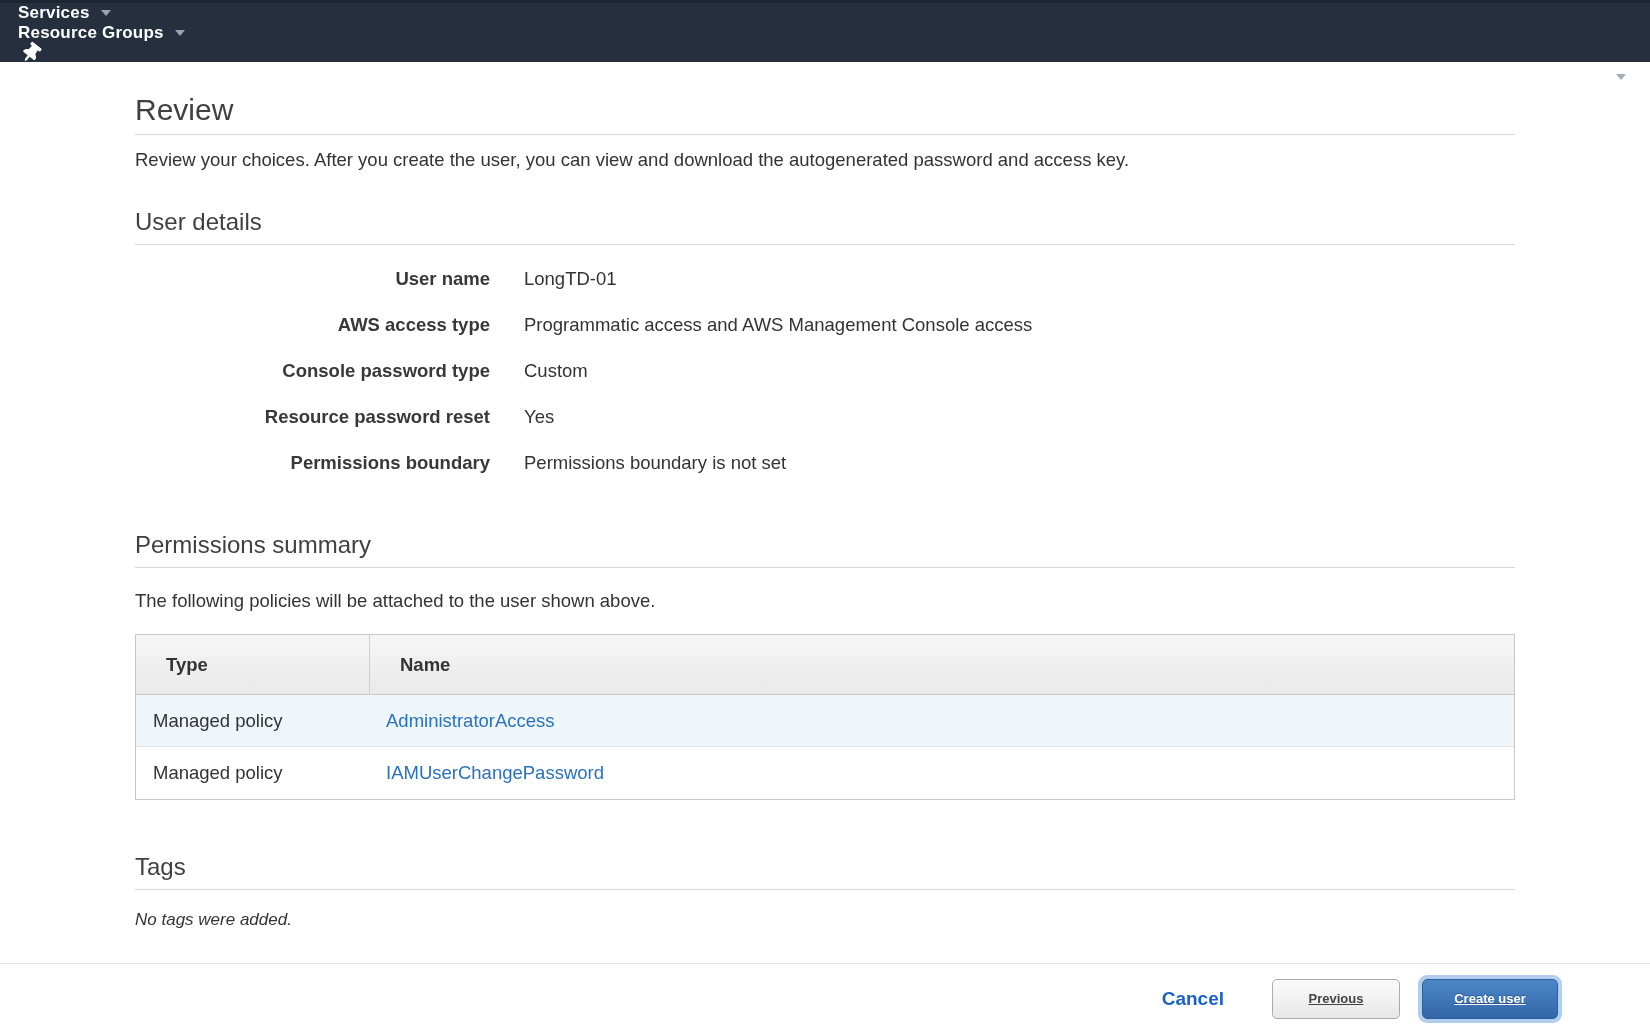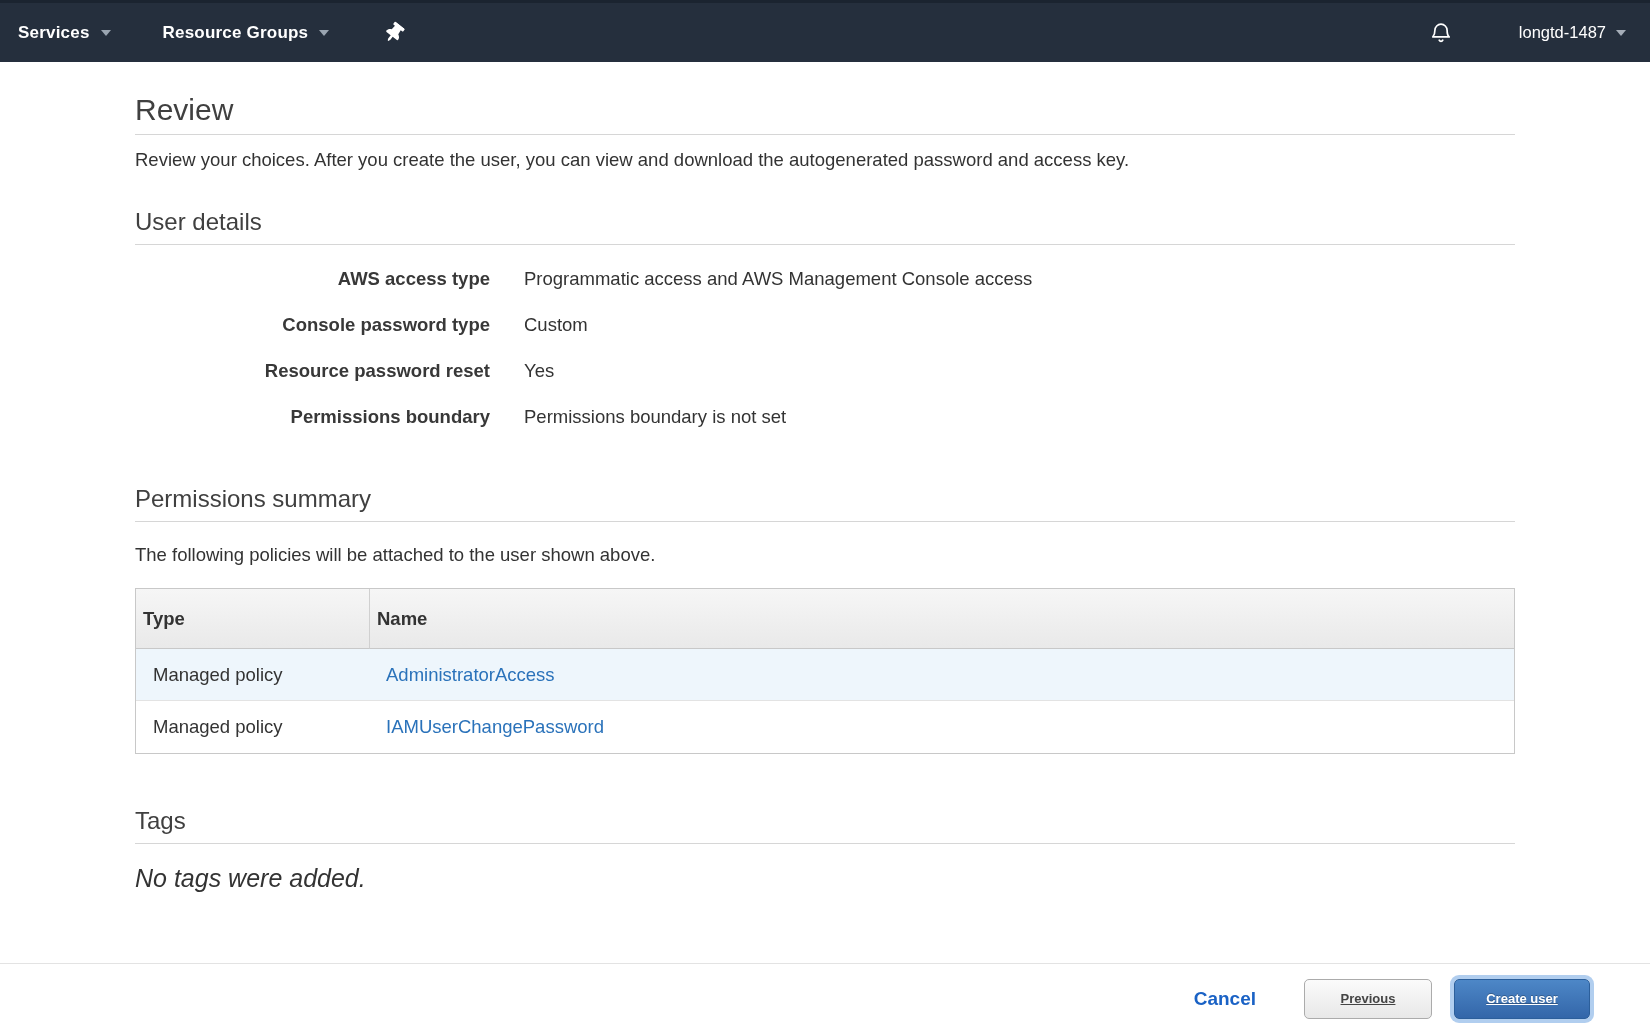--- a/index.html
+++ b/index.html
@@ -7,21 +7,21 @@
     width: 1650px; height: 1033px;
     font-family: "Liberation Sans", "DejaVu Sans", sans-serif;
     background: #ffffff; color: #333;
     overflow: hidden;
   }
   .page { position: relative; width: 1650px; height: 1033px; background: #fff; }
 
   
   .topnav {
     height: 62px; background: #252f3d; border-top: 3px solid #1b2430;
-    display: flex; align-items: center; padding: 0 24px 0 18px;
+    display: flex; align-items: flex-start; padding: 0 24px 0 18px; flex-direction: column;
   }
   .nav-item { display: flex; align-items: center; cursor: pointer; }
   .nav-label { color: #ffffff; font-size: 17px; font-weight: 700; letter-spacing: .2px; }
   .caret {
     display: inline-block; width: 0; height: 0; margin-left: 11px;
     border-left: 5px solid transparent; border-right: 5px solid transparent;
     border-top: 6px solid #9aa5b1;
   }
   .nav-services { margin-right: 52px; }
   .nav-resource-groups { margin-right: 52px; }
@@ -52,39 +52,39 @@
   .h-permissions { margin-top: 56px; }
   .section-desc { margin-top: 22px; font-size: 18.5px; line-height: 22px; color: #333; }
 
   
   table.policies {
     margin-top: 22px; width: 100%; border-collapse: separate; border-spacing: 0;
     border: 1px solid #c8c8c8; font-size: 18.5px;
   }
   table.policies th {
     background: linear-gradient(#f6f6f6, #e9e9e9);
-    height: 60px; text-align: left; padding-left: 7px;
+    height: 60px; text-align: left; padding-left: 30px;
     font-weight: 700; color: #333; border-bottom: 1px solid #c8c8c8;
   }
   table.policies th + th { border-left: 1px solid #d0d0d0; }
   table.policies td { height: 52px; padding-left: 17px; border-bottom: 1px solid #e3e3e3; color: #333; }
   table.policies tr:last-child td { border-bottom: none; }
   table.policies .col-type { width: 233px; }
   tr.row-highlight td { background: #eef6fc; }
   a.policy-link { color: #2a72ba; text-decoration: none; cursor: pointer; }
 
   .h-tags { margin-top: 52px; }
-  .tags-empty { margin-top: 20px; font-size: 25px; font-style: italic; color: #333; }
+  .tags-empty { margin-top: 20px; font-size: 17px; font-style: italic; color: #333; }
 
   
   .footer {
     position: absolute; left: 0; right: 0; bottom: 0; height: 70px;
     background: #ffffff; border-top: 1px solid #e3e3e3;
     display: flex; align-items: center; justify-content: flex-end;
-    padding-right: 60px;
+    padding-right: 92px;
   }
   .cancel-link {
     color: #1a62c5; font-size: 19px; font-weight: 700; text-decoration: none;
     margin-right: 48px; cursor: pointer;
   }
   .btn {
     font-family: "Liberation Sans", sans-serif;
     font-size: 13px; font-weight: 700; height: 40px; border-radius: 5px; cursor: pointer; text-decoration: underline;
   }
   .btn-previous {
@@ -136,20 +136,24 @@
   <div class="content">
 
     <h1 class="page-title">Review</h1>
     <hr class="rule rule-title">
     <p class="page-desc">Review your choices. After you create the user, you can view and download the autogenerated password and access key.</p>
 
     <h2 class="section-title h-user-details">User details</h2>
     <hr class="rule rule-section">
 
     <div class="detail-rows">
+      <div class="detail-row">
+        <div class="detail-label">User name</div>
+        <div class="detail-value">LongTD-01</div>
+      </div>
       <div class="detail-row">
         <div class="detail-label">AWS access type</div>
         <div class="detail-value">Programmatic access and AWS Management Console access</div>
       </div>
       <div class="detail-row">
         <div class="detail-label">Console password type</div>
         <div class="detail-value">Custom</div>
       </div>
       <div class="detail-row">
         <div class="detail-label">Resource password reset</div>

